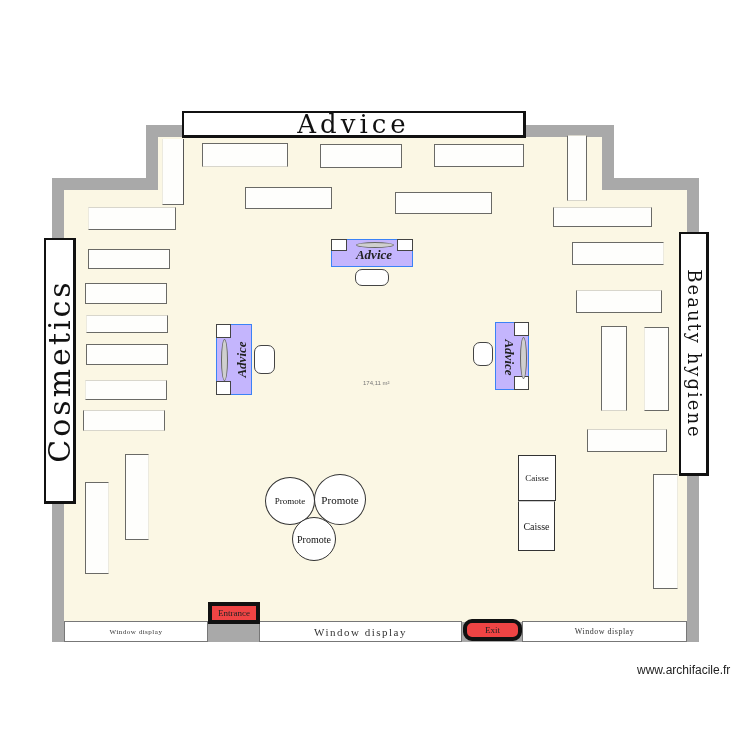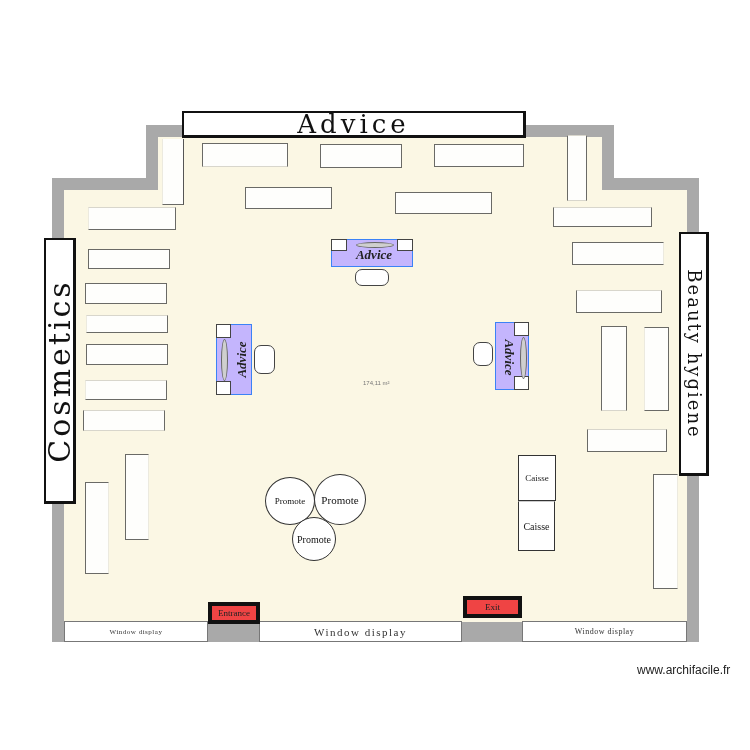--- a/index.html
+++ b/index.html
@@ -129,17 +129,17 @@
 <div class="abs window" style="left:259px;top:621px;width:203px;height:21px;">
   <span style="font-size:11px;letter-spacing:1.5px;">Window display</span>
 </div>
 <div class="abs window" style="left:522px;top:621px;width:165px;height:21px;">
   <span style="font-size:8px;letter-spacing:0.5px;">Window display</span>
 </div>
 
 <div class="abs door" style="left:208px;top:602px;width:52px;height:22px;">
   <span>Entrance</span>
 </div>
-<div class="abs door" style="left:463px;top:596px;width:59px;height:22px;">
+<div class="abs door" style="left:463px;top:619px;width:59px;height:22px;border-radius:9px;">
   <span>Exit</span>
 </div>
 
 <div class="abs credit" style="left:637px;top:663px;">www.archifacile.fr</div>
 
 </body></html>

